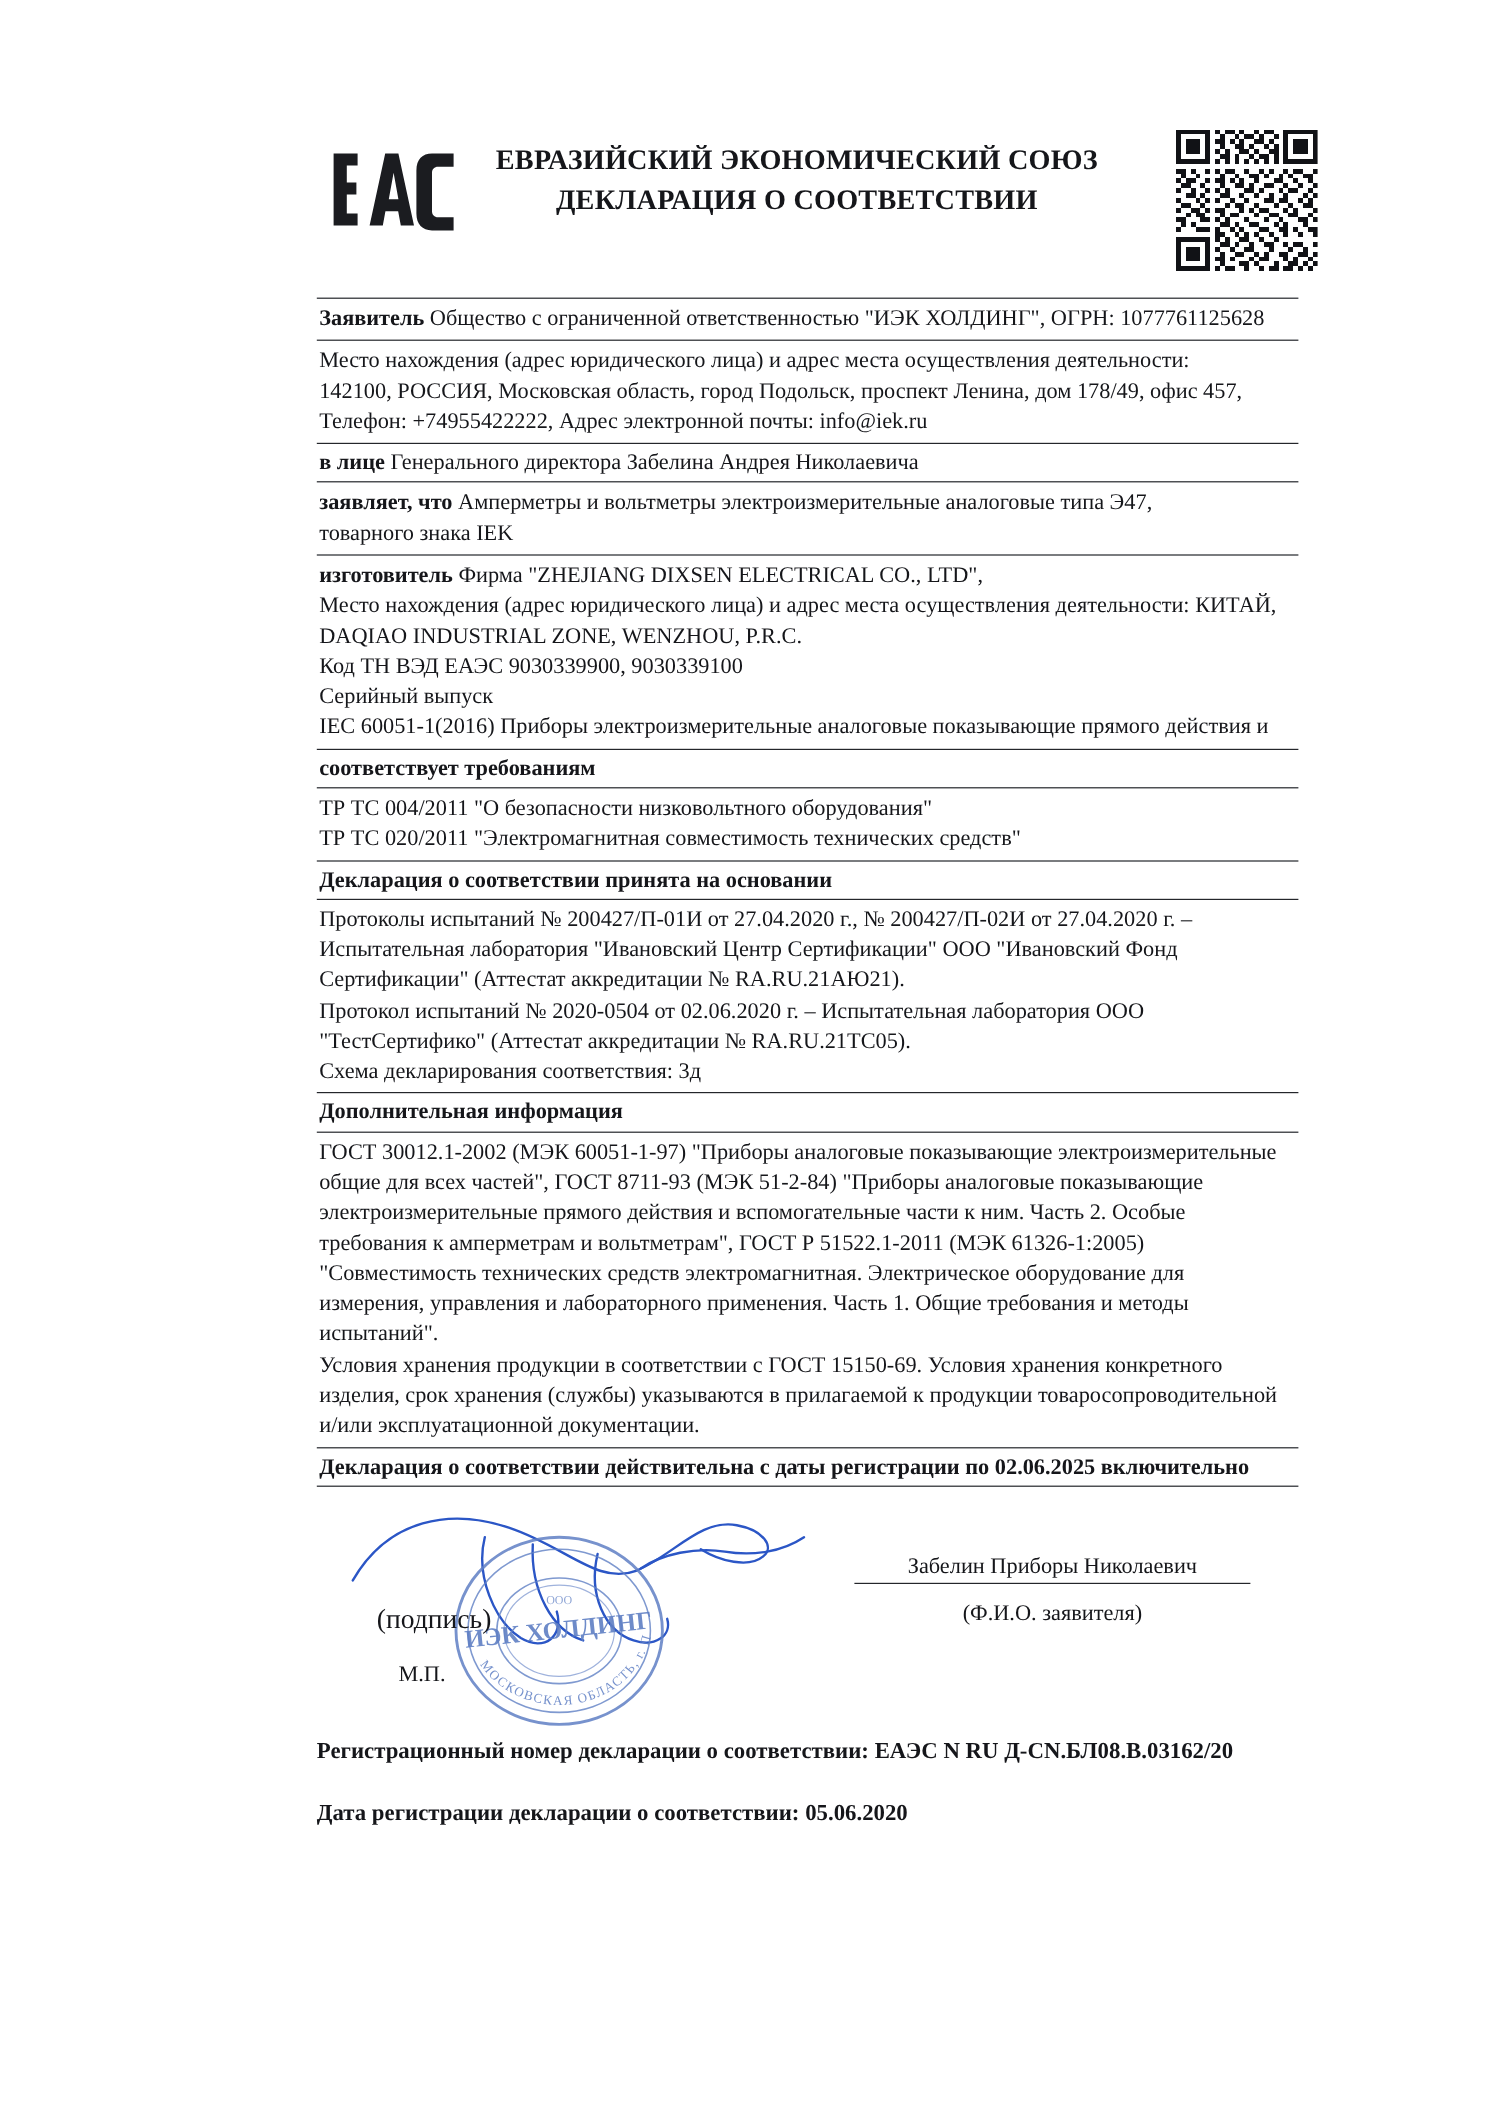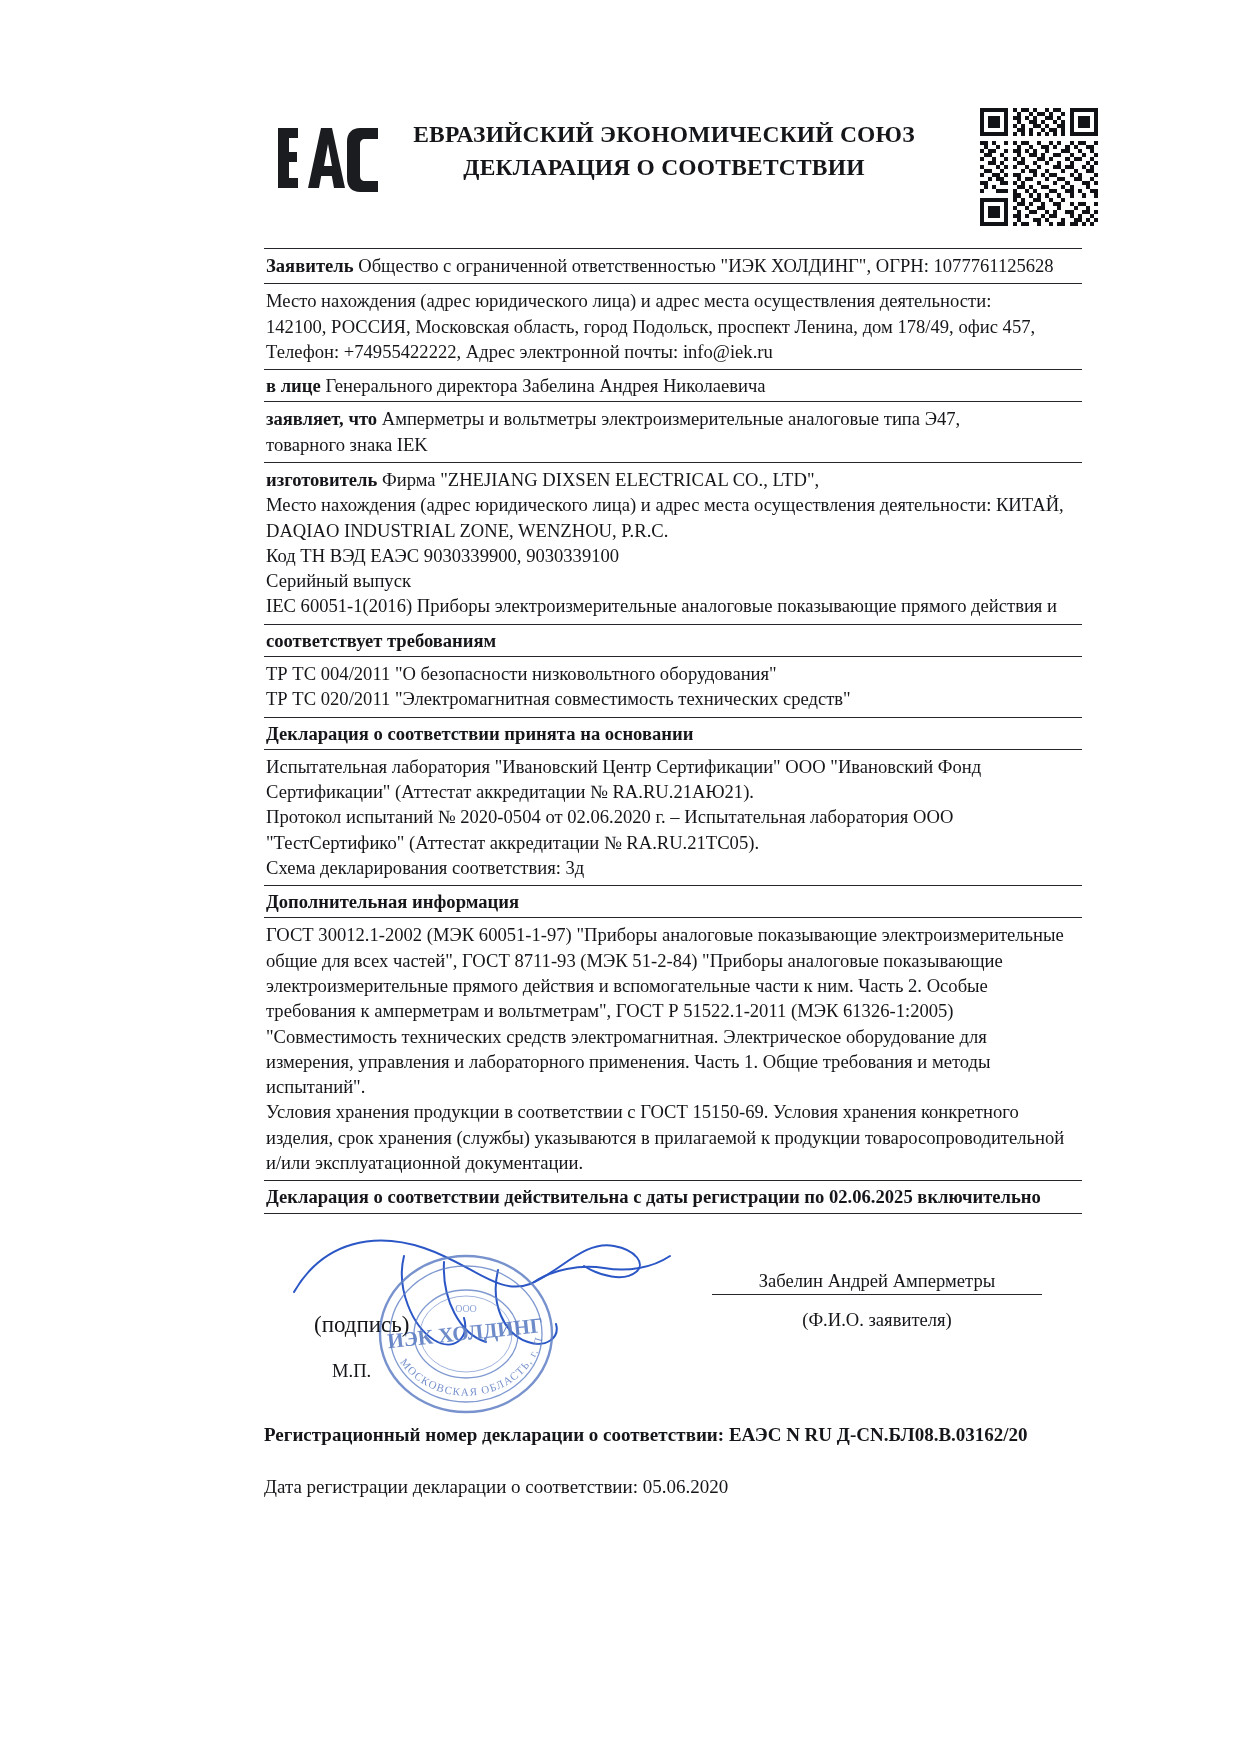--- a/index.html
+++ b/index.html
@@ -126,21 +126,21 @@
     pointer-events: none;
   }
 
   .reg-line {
     font-size: 19px;
     font-weight: bold;
     padding-top: 2px;
   }
   .date-line {
     font-size: 19px;
-    font-weight: normal;
+    font-weight: bold;
     padding-top: 30px;
   }
 </style>
 </head>
 <body>
 
 <div class="page">
   <div class="content">
 
     <div class="header">
@@ -253,20 +253,21 @@
       <p>ТР ТС 020/2011 "Электромагнитная совместимость технических средств"</p>
     </div>
 
     <div class="rule"></div>
     <div class="row tight">
       <p class="b">Декларация о соответствии принята на основании</p>
     </div>
 
     <div class="rule"></div>
     <div class="row">
+      <p>Протоколы испытаний № 200427/П-01И от 27.04.2020 г., № 200427/П-02И от 27.04.2020 г. –</p>
       <p>Испытательная лаборатория "Ивановский Центр Сертификации" ООО "Ивановский Фонд</p>
       <p>Сертификации" (Аттестат аккредитации № RA.RU.21АЮ21).</p>
       <p>Протокол испытаний № 2020-0504 от 02.06.2020 г. – Испытательная лаборатория ООО</p>
       <p>"ТестСертифико" (Аттестат аккредитации № RA.RU.21ТС05).</p>
       <p>Схема декларирования соответствия: 3д</p>
     </div>
 
     <div class="rule"></div>
     <div class="row tight">
       <p class="b">Дополнительная информация</p>
@@ -317,21 +318,21 @@
           <textPath href="#stamp-arc-bottom" startOffset="12%">МОСКОВСКАЯ ОБЛАСТЬ, г. ПОДОЛЬСК</textPath>
         </text>
         <text x="116" y="92" text-anchor="middle" font-family="'Liberation Serif', serif" font-size="21" font-weight="bold" fill="#5f7fc4" opacity="0.9" transform="rotate(-6 116 92)">ИЭК ХОЛДИНГ</text>
         <text x="116" y="64" text-anchor="middle" font-family="'Liberation Serif', serif" font-size="10" fill="#5f7fc4" opacity="0.7">ООО</text>
       </svg>
 
       <div class="sig-label">(подпись)</div>
       <div class="mp-label">М.П.</div>
 
       <div class="sig-right">
-        <div class="name">Забелин Андрей Амперметры</div>
+        <div class="name">Забелин Приборы Николаевич</div>
         <div class="under">(Ф.И.О. заявителя)</div>
       </div>
     </div>
 
     <div class="reg-line">
       <span>Регистрационный номер декларации о соответствии:</span><span>  ЕАЭС N RU Д-CN.БЛ08.В.03162/20</span>
     </div>
 
     <div class="date-line">
       <span>Дата регистрации декларации о соответствии:</span><span> 05.06.2020</span>

